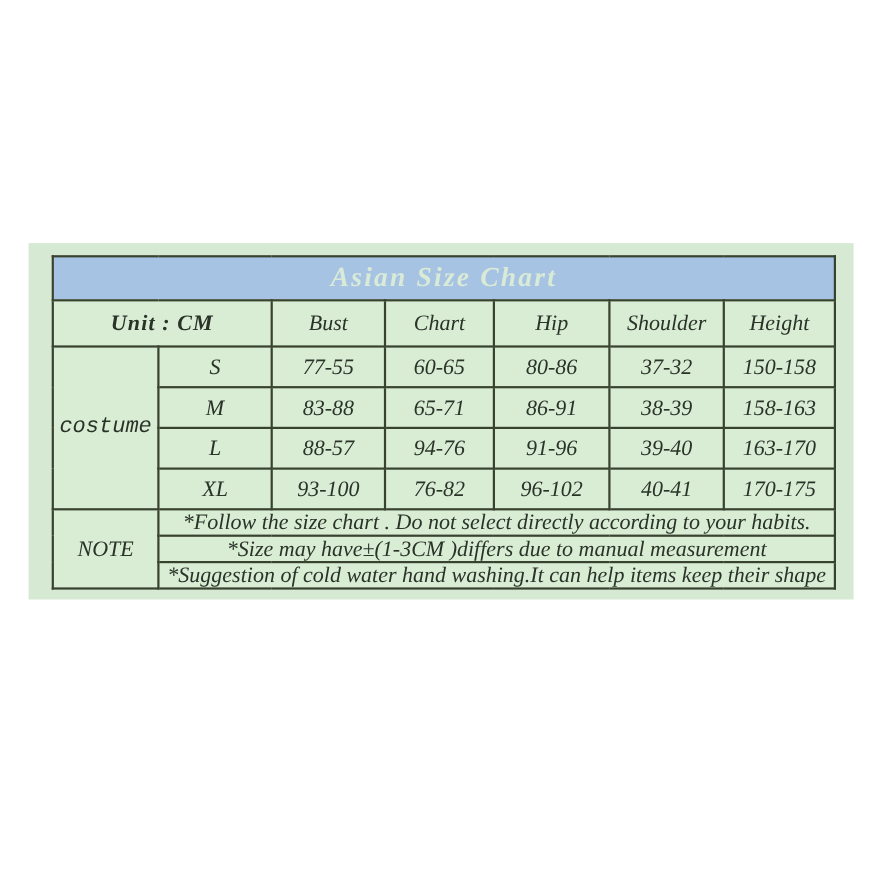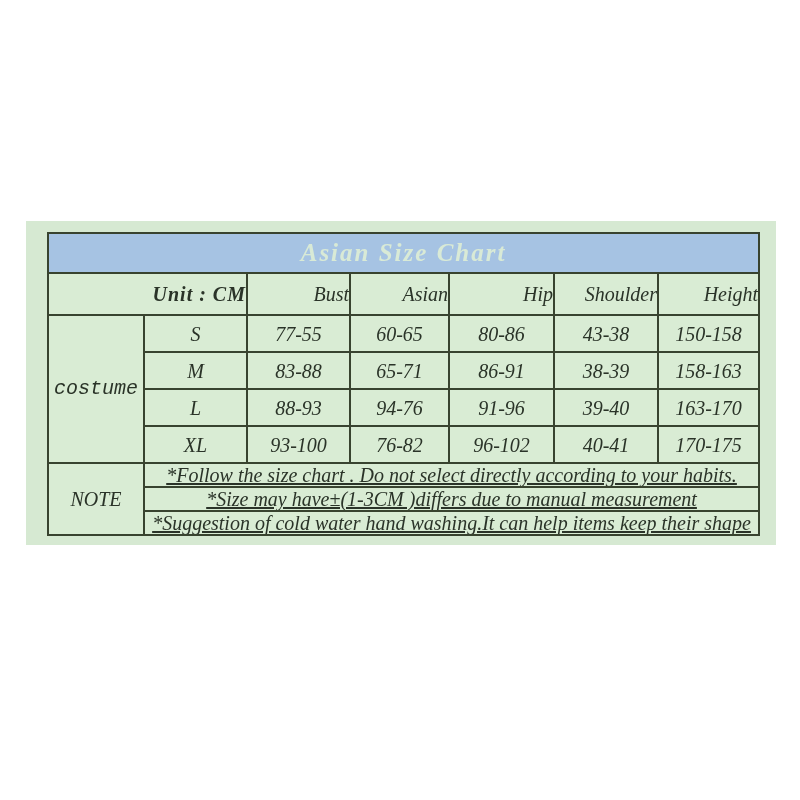--- a/index.html
+++ b/index.html
@@ -49,42 +49,41 @@
   }
   tr.title-row td{
     background:var(--blue_bg);
     color:var(--title_ink);
     font-size:25px;
     font-weight:bold;
     letter-spacing:2px;
     height:38px;
   }
   tr.header-row{height:42px;}
-  tr.header-row td{font-size:20px;text-align:right;}
+  tr.header-row td{font-size:20px;}
   td.unit-cell{
     background:var(--blue_bg);
     color:var(--unit_ink);
     font-size:19px;
     font-weight:bold;
     letter-spacing:1px;
   }
   tr.body-row{height:37px;}
   td.group-cell{font-size:20px;font-family:Liberation Mono, monospace;}
   tr.note-row{height:24px;}
   td.note-label{
     font-weight:normal;
     font-size:19px;
     text-align:left;
     padding-left:5px;
   }
   td.note-text{
     font-size:18px;
     text-align:left;
     padding-left:4px;
-    text-decoration:underline;
   }
 </style>
 </head>
 <body>
 
 <div class="panel"></div>
 
 <table class="size-chart">
   <colgroup>
     <col style="width:96px">
@@ -97,48 +96,48 @@
   </colgroup>
 
   <tbody>
       <tr class="title-row">
     <td colspan="7">Asian  Size  Chart</td>
   </tr>
 
   <tr class="header-row">
     <td colspan="2" class="unit-cell">Unit : CM</td>
     <td>Bust</td>
-    <td>Asian</td>
+    <td>Chart</td>
     <td>Hip</td>
     <td>Shoulder</td>
     <td>Height</td>
   </tr>
 
   <tr class="body-row">
     <td rowspan="4" class="group-cell">costume</td>
     <td>S</td>
     <td>77-55</td>
     <td>60-65</td>
     <td>80-86</td>
-    <td>43-38</td>
+    <td>37-32</td>
     <td>150-158</td>
   </tr>
 
   <tr class="body-row">
     <td>M</td>
     <td>83-88</td>
     <td>65-71</td>
     <td>86-91</td>
     <td>38-39</td>
     <td>158-163</td>
   </tr>
 
   <tr class="body-row">
     <td>L</td>
-    <td>88-93</td>
+    <td>88-57</td>
     <td>94-76</td>
     <td>91-96</td>
     <td>39-40</td>
     <td>163-170</td>
   </tr>
 
   <tr class="body-row">
     <td>XL</td>
     <td>93-100</td>
     <td>76-82</td>

